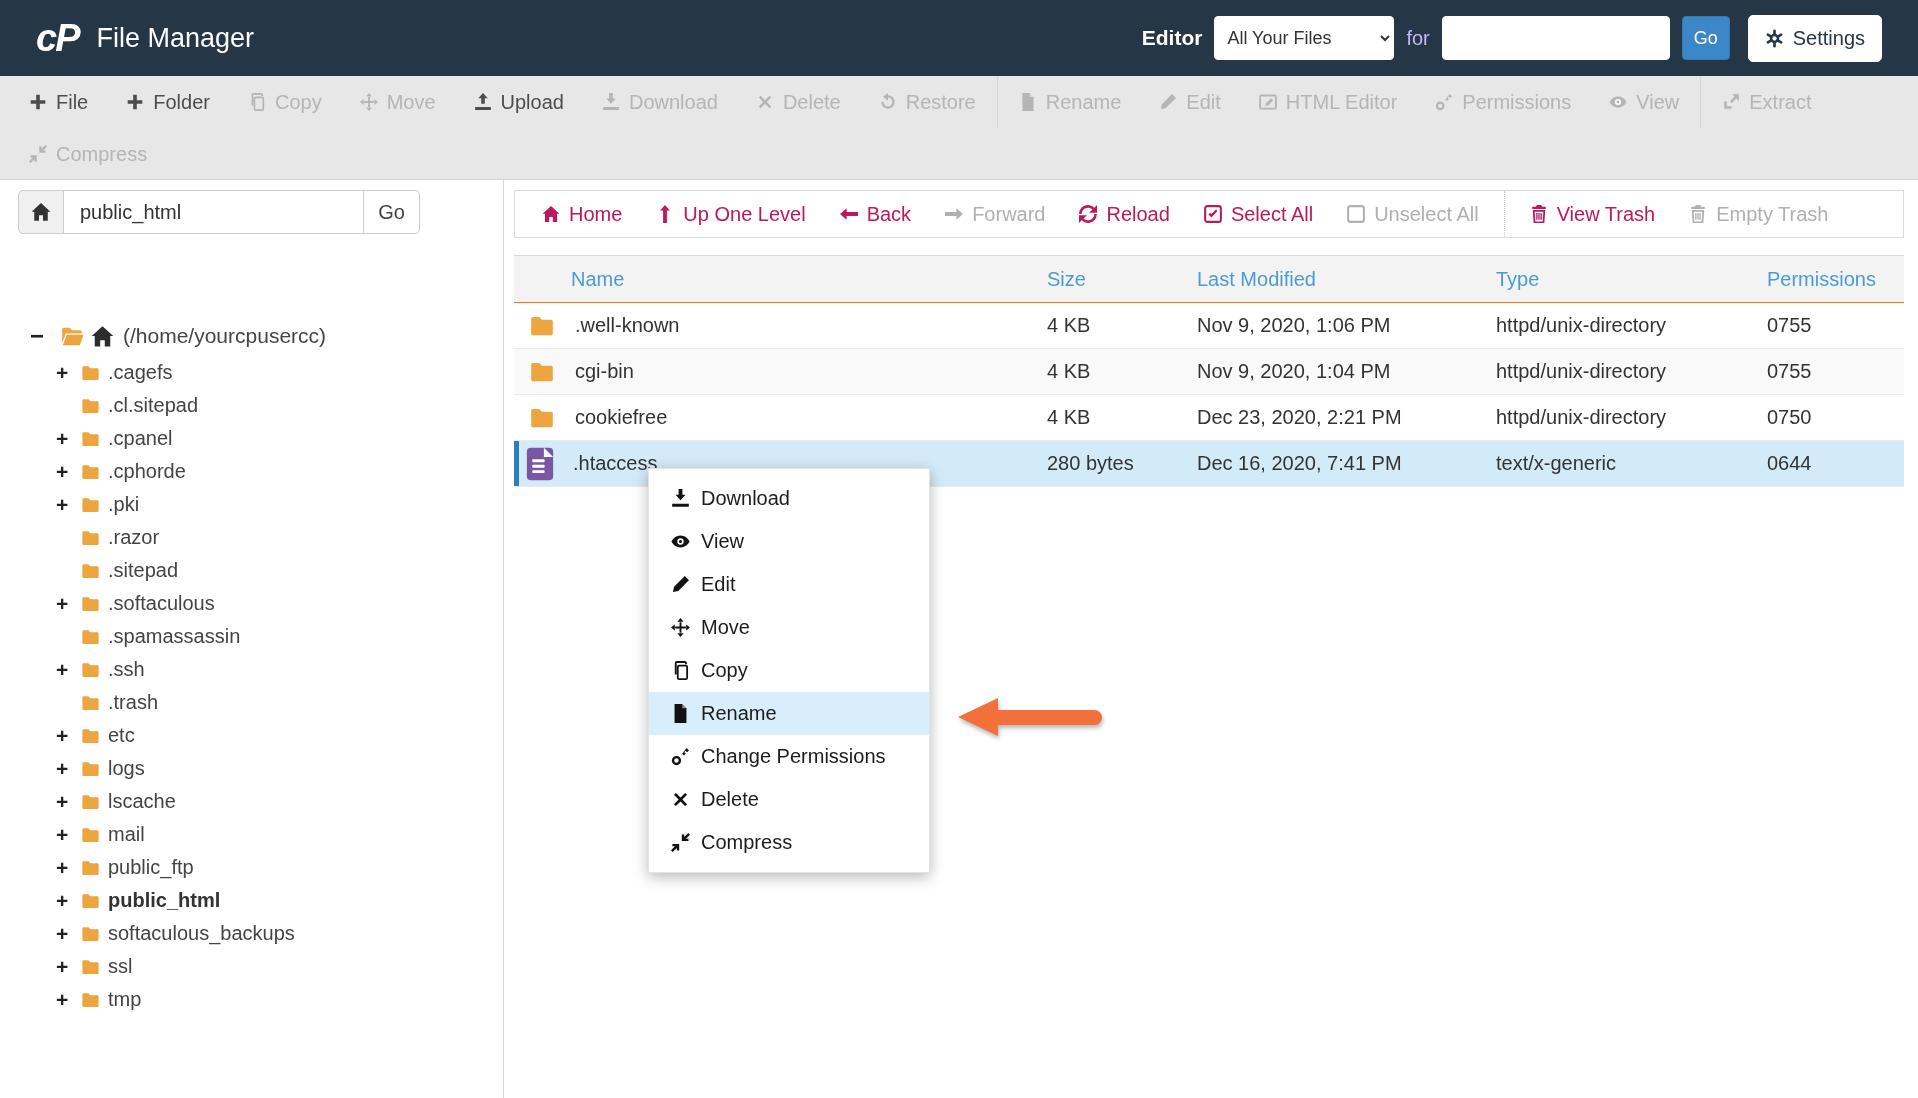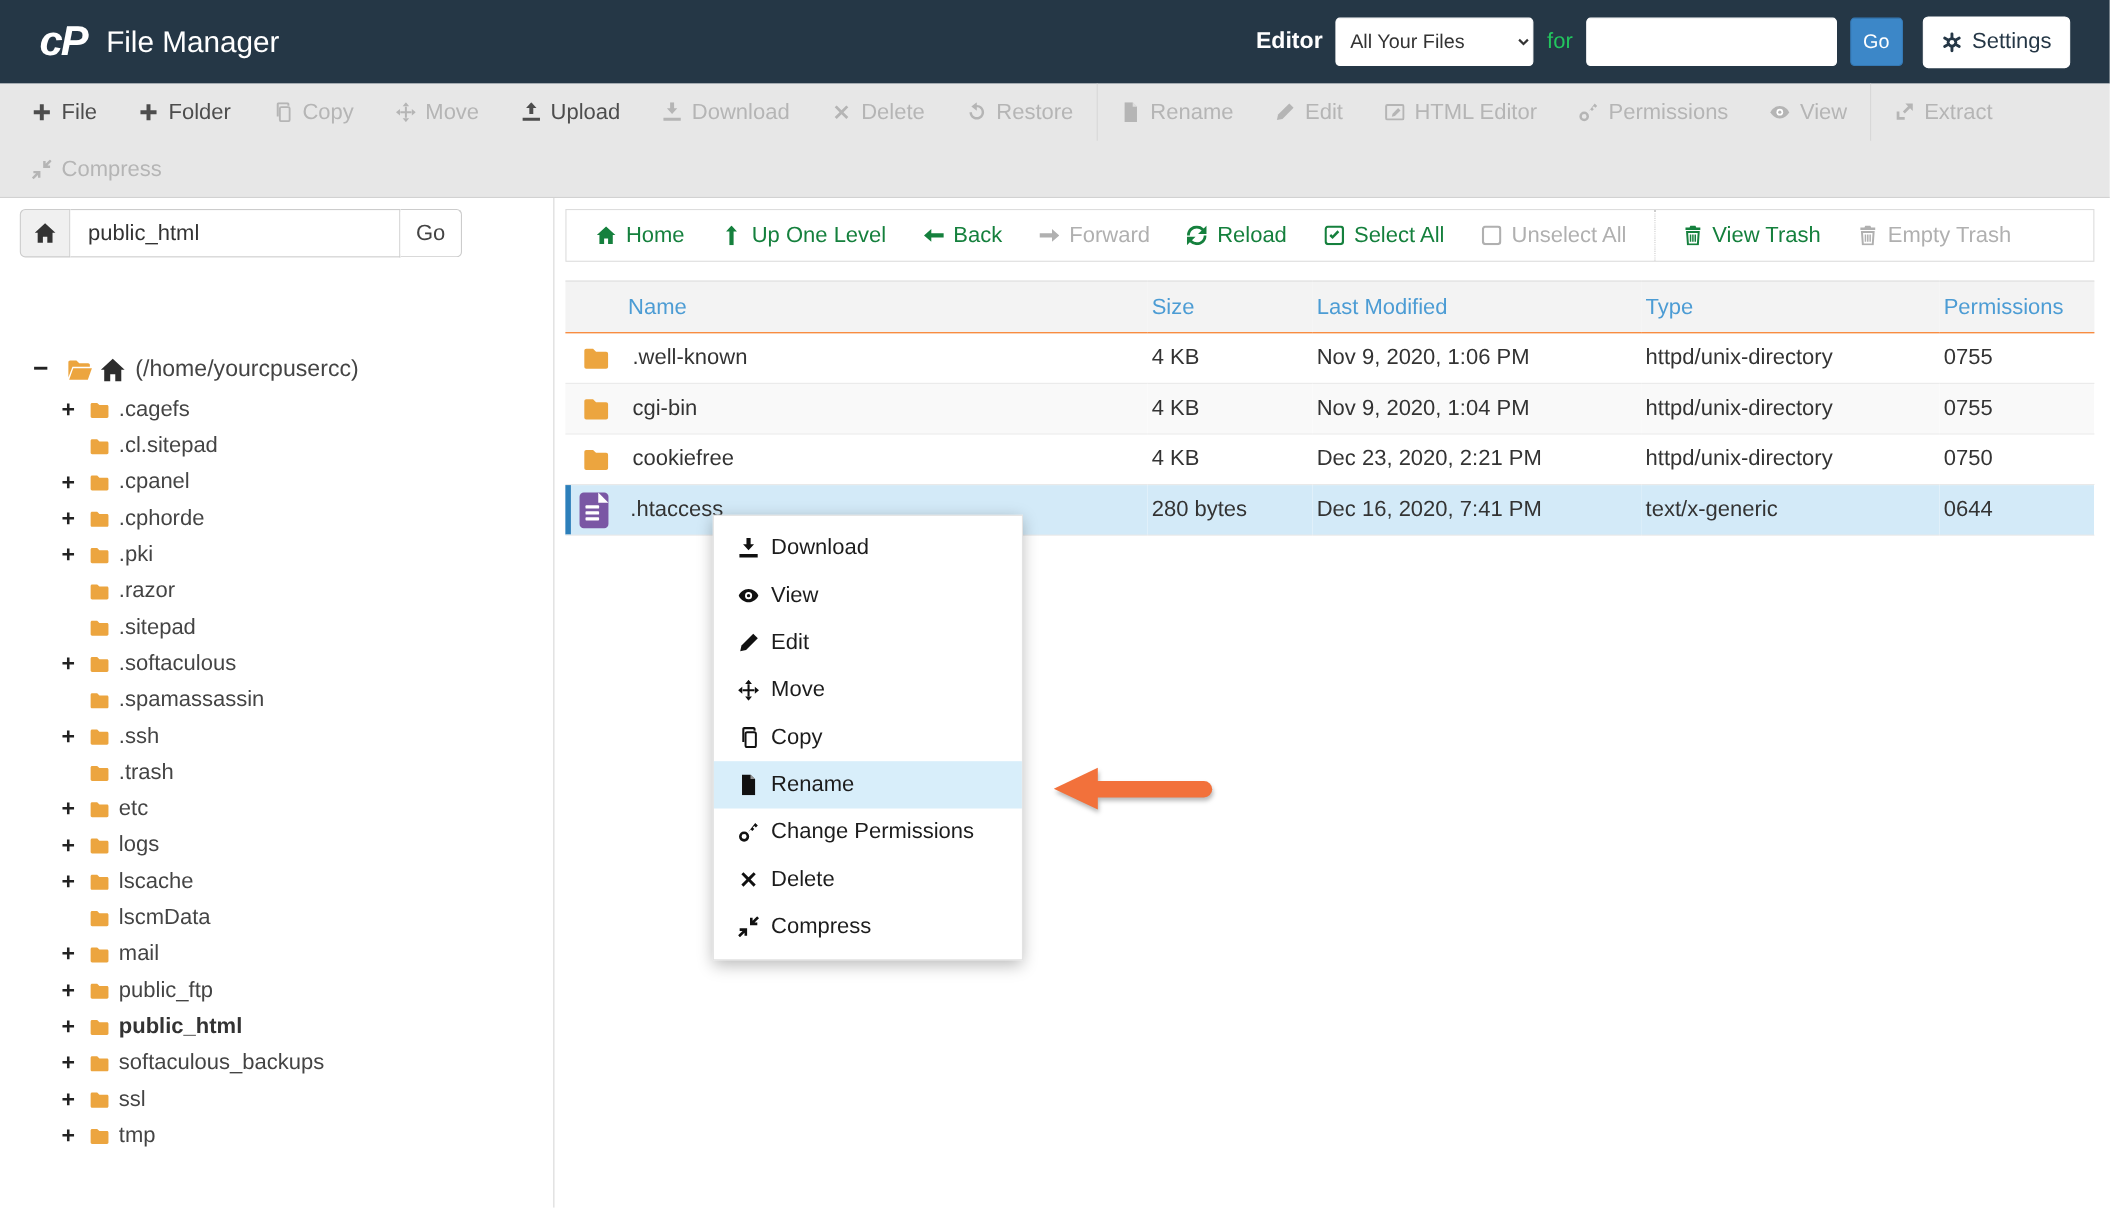--- a/index.html
+++ b/index.html
@@ -16,21 +16,21 @@
   .app-header {
     position:absolute; top:0; left:0; right:0; height:76px;
     background:#253746; display:flex; align-items:center; padding:0 36px;
   }
   .logo { color:#fff; font-size:38px; font-weight:800; font-style:italic; letter-spacing:-2px; margin-right:18px; }
   .app-title { color:#fff; font-size:27px; font-weight:300; }
   .search-area { margin-left:auto; display:flex; align-items:center; gap:12px; }
   .search-label { color:#fff; font-size:21px; font-weight:600; }
   .scope-select { height:44px; width:180px; font-size:18px; border:1px solid #fff; border-radius:4px;
     background:#ffffff; color:#333; padding:0 8px; font-family:inherit; }
-  .for-label { color:#22c55e; font-size:20px; }
+  .for-label { color:#c4b5fd; font-size:20px; }
   .search-input { height:44px; width:228px; border:1px solid #fff; border-radius:4px; padding:0 10px; font-size:18px; }
   .go-btn-top { height:44px; width:48px; background:#3c87c8; border:1px solid #3579b5; border-radius:4px;
     color:#fff; font-size:18px; cursor:pointer; font-family:inherit; }
   .settings-btn { height:47px; background:#fff; border:1px solid #fff; border-radius:5px; padding:0 16px;
     display:flex; align-items:center; gap:9px; font-size:20px; color:#253746; cursor:pointer; margin-left:6px; font-family:inherit; }
   .settings-btn .ic { width:19px; height:19px; }
 
   
   .toolbar {
     position:absolute; top:76px; left:0; right:0; height:104px;
@@ -67,21 +67,21 @@
   .ic-home-dark { color:#2d2d2d; }
   .tree-item .ic { width:21px; height:18px; }
   .tree-label { margin-left:7px; }
   .tree-root .tree-label { margin-left:2px; }
 
   
   .navbar {
     position:absolute; top:190px; left:514px; width:1390px; height:48px;
     background:#fff; border:1px solid #ddd; display:flex; align-items:center; padding:0 10px;
   }
-  .nav-item { display:flex; align-items:center; gap:9px; padding:0 17px; font-size:20px; color:#15803d; cursor:pointer; }
+  .nav-item { display:flex; align-items:center; gap:9px; padding:0 17px; font-size:20px; color:#be185d; cursor:pointer; }
   .nav-item.disabled { color:#b0b0b0; cursor:default; }
   .nav-item .ic { width:18px; height:18px; }
   .nav-divider { border-left:1px dotted #ccc; height:46px; margin:0 8px; }
 
   table.file-table { position:absolute; top:255px; left:514px; width:1390px; border-collapse:collapse; table-layout:fixed; }
   .file-table th {
     height:47px; background:#f3f3f3; border-top:1px solid #d9d9d9; border-bottom:1px solid #f97316;
     color:#4c9cd4; font-weight:400; font-size:20px; text-align:left; padding-left:4px; cursor:pointer;
   }
   .file-table th.col-name { padding-left:57px; }
@@ -422,29 +422,20 @@
         <span class="tree-label">logs</span>
       </li>
     <li class="tree-item">
         <span class="expander">+</span>
         <span class="ic ic-folder">
           <svg viewBox="0 0 16 16">
             <path d="M.8 3.2c0-.7.5-1.2 1.2-1.2h4.1l1.8 1.8h6.1c.7 0 1.2.5 1.2 1.2v8c0 .7-.5 1.2-1.2 1.2H2c-.7 0-1.2-.5-1.2-1.2z"></path>
           </svg>
         </span>
         <span class="tree-label">lscache</span>
-      </li>
-    <li class="tree-item">
-        <span class="expander"></span>
-        <span class="ic ic-folder">
-          <svg viewBox="0 0 16 16">
-            <path d="M.8 3.2c0-.7.5-1.2 1.2-1.2h4.1l1.8 1.8h6.1c.7 0 1.2.5 1.2 1.2v8c0 .7-.5 1.2-1.2 1.2H2c-.7 0-1.2-.5-1.2-1.2z"></path>
-          </svg>
-        </span>
-        <span class="tree-label">lscmData</span>
       </li>
     <li class="tree-item">
         <span class="expander">+</span>
         <span class="ic ic-folder">
           <svg viewBox="0 0 16 16">
             <path d="M.8 3.2c0-.7.5-1.2 1.2-1.2h4.1l1.8 1.8h6.1c.7 0 1.2.5 1.2 1.2v8c0 .7-.5 1.2-1.2 1.2H2c-.7 0-1.2-.5-1.2-1.2z"></path>
           </svg>
         </span>
         <span class="tree-label">mail</span>
       </li>

